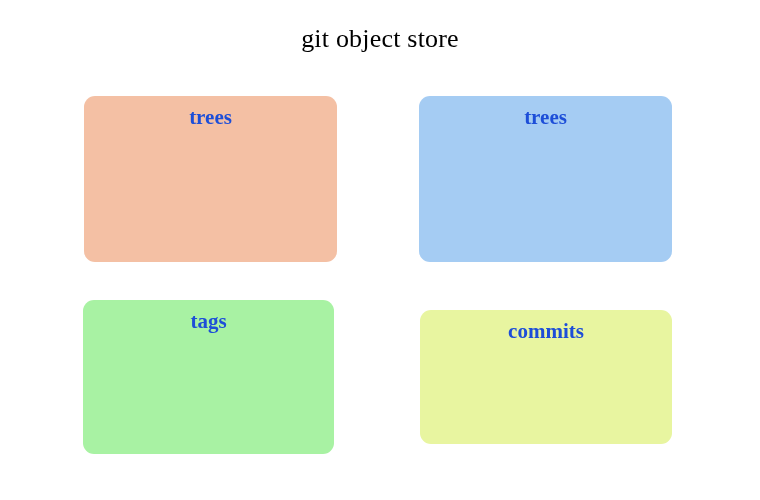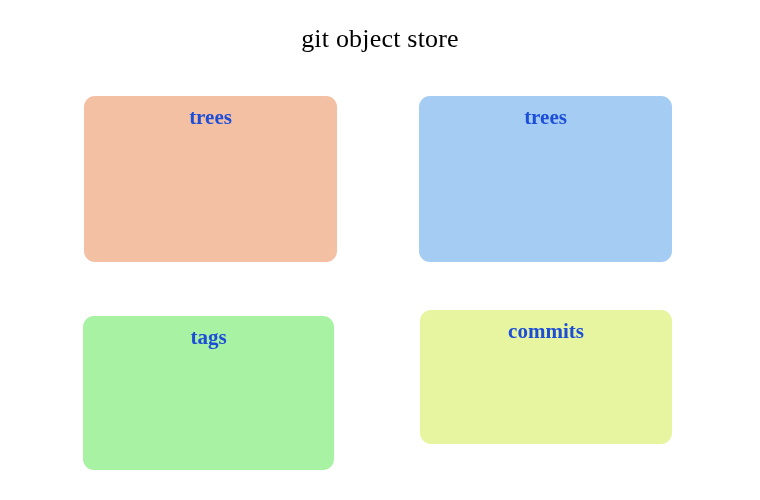--- a/index.html
+++ b/index.html
@@ -48,21 +48,21 @@
     font-family: "Liberation Serif", "DejaVu Serif", serif;
     font-size: 21px;
     font-weight: bold;
     color: #1d4ed8;
     line-height: 26px;
     white-space: nowrap;
   }
   
   #box-trees   { left: 84px;  top: 96px;  width: 253px; height: 166px; }
   #box-blobs   { left: 419px; top: 96px;  width: 253px; height: 166px; }
-  #box-tags    { left: 83px;  top: 316px; width: 251px; height: 154px; }
+  #box-tags    { left: 83px;  top: 300px; width: 251px; height: 154px; }
   #box-commits { left: 420px; top: 310px; width: 252px; height: 134px; }
 </style>
 </head>
 <body>
 
 <div id="canvas">
 
   <div id="diagram-title">git object store</div>
 
   <div class="object-box" id="box-trees" style="background:#f4c0a4;">

